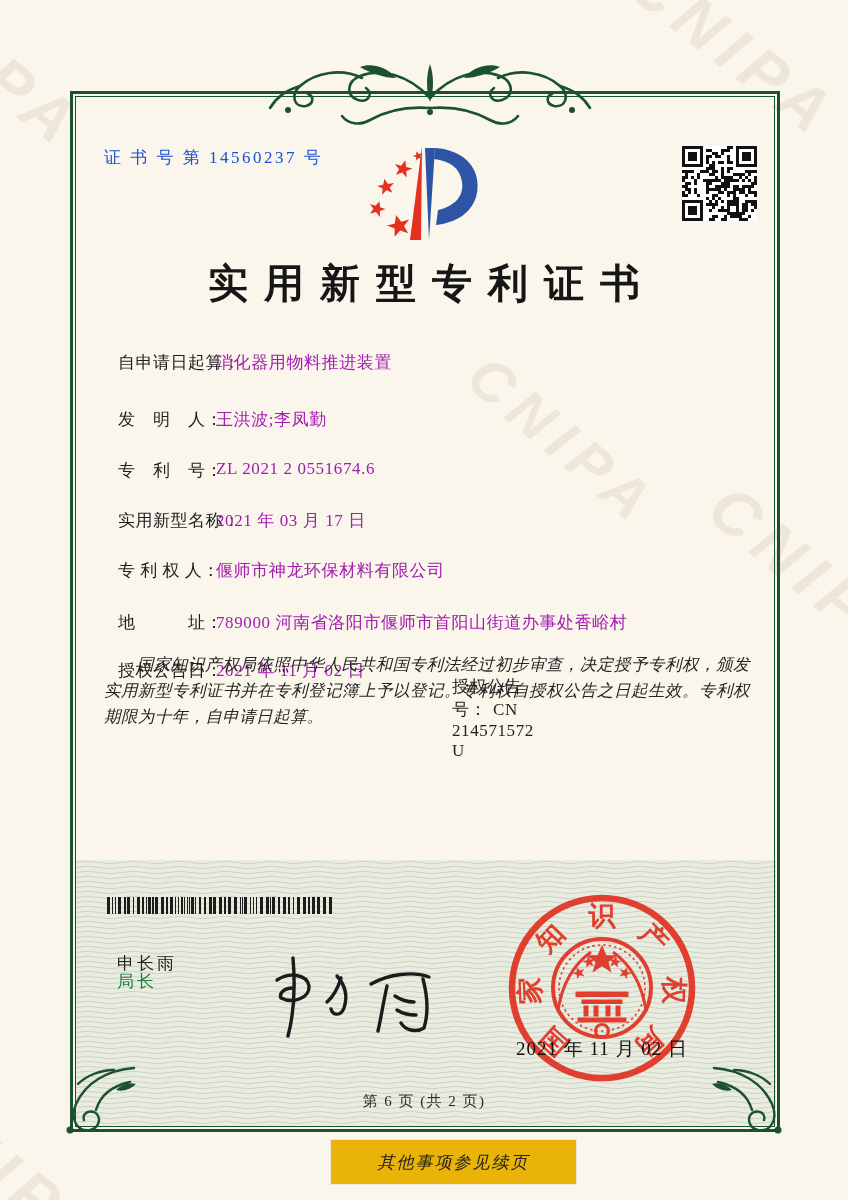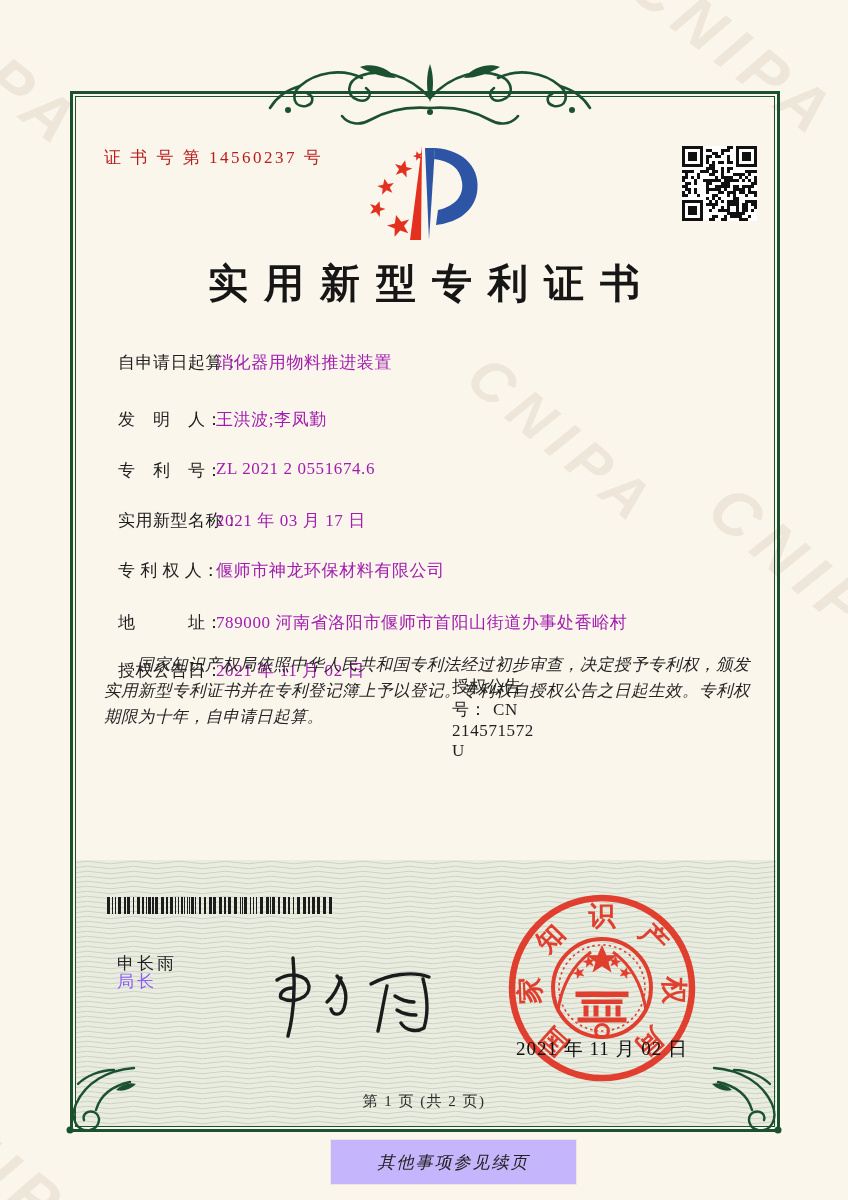--- a/index.html
+++ b/index.html
@@ -38,21 +38,21 @@
   .frame-inner{position:absolute;inset:2px;border:1px solid var(--border-green);}
   .ornament-top{position:absolute;left:260px;top:56px;z-index:3;}
   .corner{position:absolute;z-index:3;}
   .corner-bl{left:56px;top:1060px;}
   .corner-br{left:708px;top:1060px;transform:scaleX(-1);}
   
   .waves{position:absolute;left:76px;top:860px;z-index:2;}
   
   .cert-number{
     position:absolute;left:104px;top:146px;z-index:4;
-    font-size:17px;letter-spacing:2.5px;color:#b91c1c;
+    font-size:17px;letter-spacing:2.5px;color:#1d4ed8;
   }
   .logo{position:absolute;left:365px;top:136px;z-index:4;}
   .qr{position:absolute;left:682px;top:146px;z-index:4;}
   .title{
     position:absolute;left:0;top:256px;width:848px;z-index:4;
     text-align:center;font-size:40px;font-weight:bold;
     letter-spacing:16px;text-indent:16px;color:#161616;
   }
   
   .field-row{position:absolute;left:118px;height:22px;z-index:4;font-size:17px;}
@@ -69,21 +69,21 @@
     position:absolute;left:104px;top:652px;width:646px;z-index:4;
     font-size:16.5px;line-height:26px;font-style:italic;color:#242424;
     letter-spacing:0.4px;
   }
   .body-text p{margin:0;text-indent:2em;text-align:justify;}
   
   .barcode{position:absolute;left:107px;top:897px;z-index:4;}
   .sig-role{
     position:absolute;left:117px;top:970px;z-index:4;
     font-family:"Liberation Sans","DejaVu Sans",sans-serif;
-    font-size:17px;letter-spacing:3px;color:#8b5cf6;font-weight:500;
+    font-size:17px;letter-spacing:3px;color:#15803d;font-weight:500;
   }
   .sig-name{
     position:absolute;left:117px;top:952px;z-index:4;
     font-family:"Liberation Sans","DejaVu Sans",sans-serif;
     font-size:17px;letter-spacing:3px;color:#222;font-weight:500;
   }
   .signature{position:absolute;left:255px;top:952px;z-index:4;}
   .seal{position:absolute;left:502px;top:888px;z-index:5;}
   .seal-ring-char{
     font-size:27px;font-weight:bold;fill:var(--seal-red);
@@ -92,21 +92,21 @@
   .seal-date{
     position:absolute;left:502px;top:1036px;width:200px;z-index:6;
     text-align:center;font-size:19px;color:#101010;letter-spacing:1px;
   }
   .page-info{
     position:absolute;left:0;top:1092px;width:848px;z-index:4;
     text-align:center;font-size:15px;letter-spacing:1.5px;color:#2c2c2c;
   }
   .note-box{
     position:absolute;left:330px;top:1139px;width:247px;height:46px;z-index:4;
-    background:#c4b5fd;border:1px solid #eee8dc;
+    background:#eab308;border:1px solid #eee8dc;
     display:flex;align-items:center;justify-content:center;
   }
   .note-box span{font-size:17px;font-style:italic;letter-spacing:2px;color:#222;}
 </style>
 </head>
 <body>
 
 <div class="page">
 
   <span class="wm wm1">CNIPA</span>
@@ -550,18 +550,18 @@
         <rect x="76" y="130" width="48" height="4"></rect>
         <circle cx="100" cy="143" r="6.5" fill="none" stroke-width="3"></circle>
       </g>
       <defs>
         <path id="st2" d="M0,-10 L2.9,-3.1 10,-3.1 4.2,1.2 6.2,8.1 0,4 -6.2,8.1 -4.2,1.2 -10,-3.1 -2.9,-3.1 Z"></path>
       </defs>
     </g>
   </svg>
   <div class="seal-date">2021 年 11 月 02 日</div>
 
-  <div class="page-info">第 1 页 (共 2 页)</div>
+  <div class="page-info">第 6 页 (共 2 页)</div>
   <div class="note-box">
     <span>其他事项参见续页</span>
   </div>
 
 </div>
 
 </body></html>

